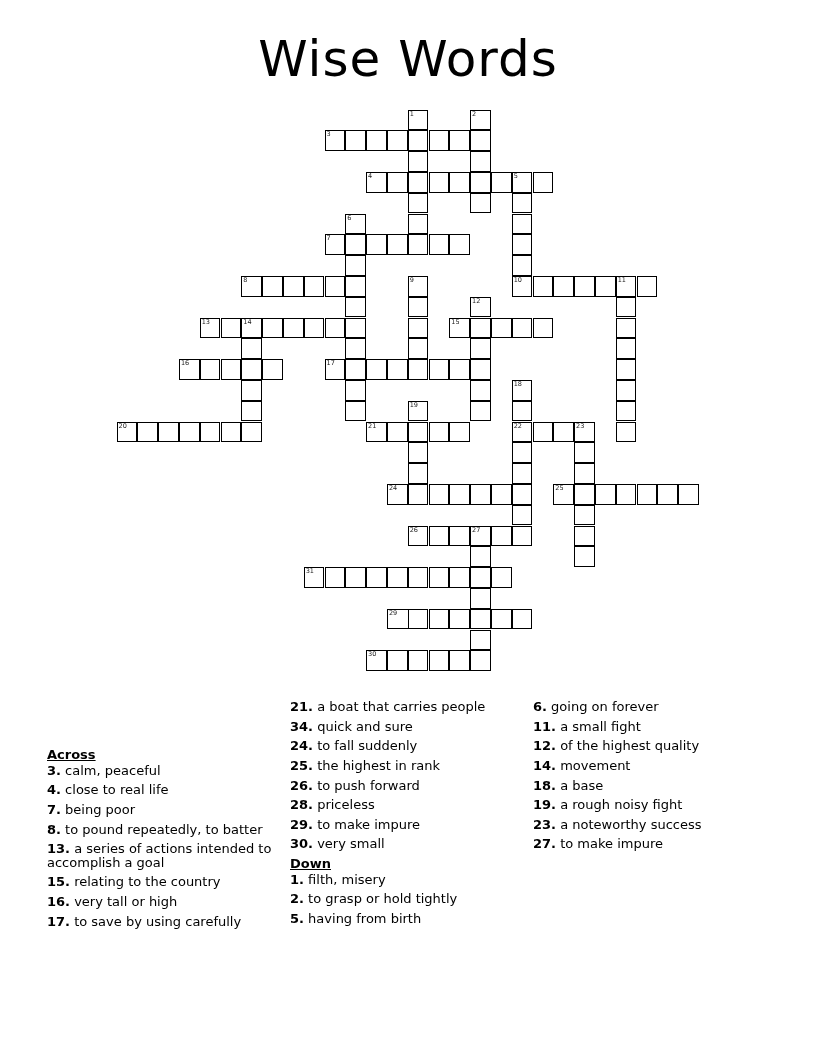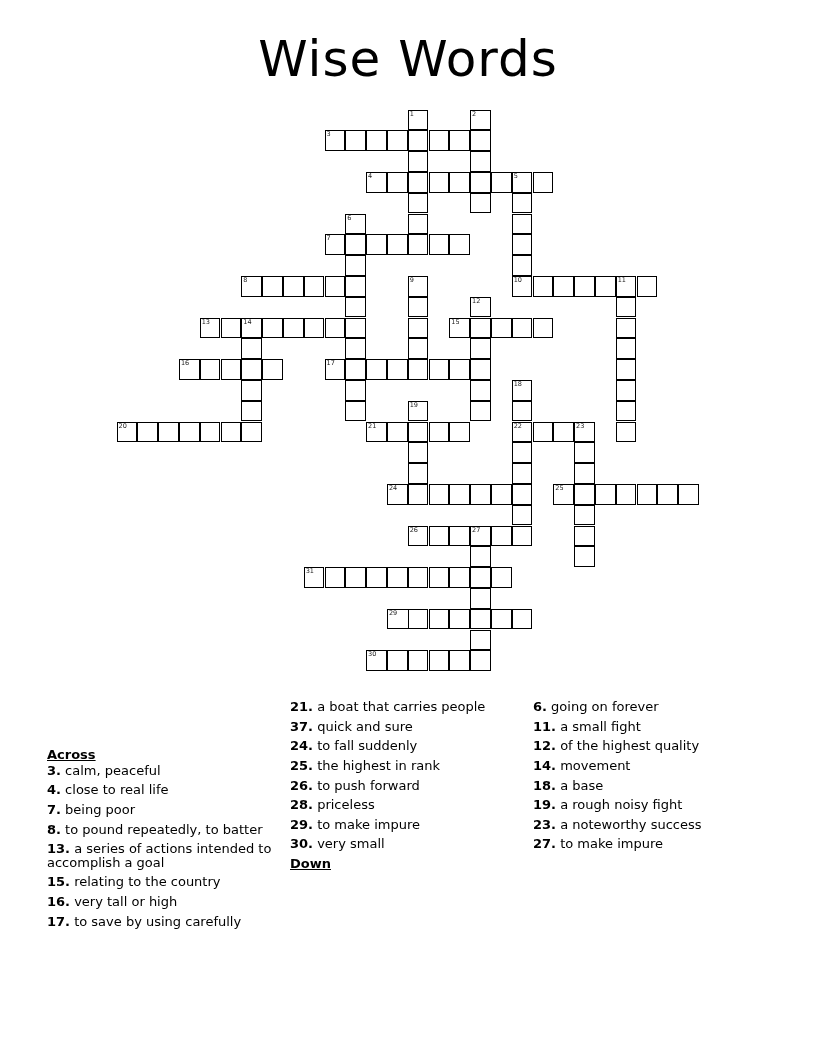--- a/index.html
+++ b/index.html
@@ -271,29 +271,34 @@
       <div class="clue"><span class="n">8.</span><span> to pound repeatedly, to batter</span></div>
       <div class="clue"><span class="n">13.</span><span> a series of actions intended to accomplish a goal</span></div>
       <div class="clue"><span class="n">15.</span><span> relating to the country</span></div>
       <div class="clue"><span class="n">16.</span><span> very tall or high</span></div>
       <div class="clue"><span class="n">17.</span><span> to save by using carefully</span></div>
     </div>
 </div>
 <div class="clues col2">
   <div id="c2a">
       <div class="clue"><span class="n">21.</span><span> a boat that carries people</span></div>
-      <div class="clue"><span class="n">37.</span><span> quick and sure</span></div>
+      <div class="clue"><span class="n">34.</span><span> quick and sure</span></div>
       <div class="clue"><span class="n">24.</span><span> to fall suddenly</span></div>
       <div class="clue"><span class="n">25.</span><span> the highest in rank</span></div>
       <div class="clue"><span class="n">26.</span><span> to push forward</span></div>
       <div class="clue"><span class="n">28.</span><span> priceless</span></div>
       <div class="clue"><span class="n">29.</span><span> to make impure</span></div>
       <div class="clue"><span class="n">30.</span><span> very small</span></div>
     </div>
   <span class="heading">Down</span>
+  <div id="c2b">
+      <div class="clue"><span class="n">1.</span><span> filth, misery</span></div>
+      <div class="clue"><span class="n">2.</span><span> to grasp or hold tightly</span></div>
+      <div class="clue"><span class="n">5.</span><span> having from birth</span></div>
+    </div>
 </div>
 <div class="clues col3">
   <div id="c3">
       <div class="clue"><span class="n">6.</span><span> going on forever</span></div>
       <div class="clue"><span class="n">11.</span><span> a small fight</span></div>
       <div class="clue"><span class="n">12.</span><span> of the highest quality</span></div>
       <div class="clue"><span class="n">14.</span><span> movement</span></div>
       <div class="clue"><span class="n">18.</span><span> a base</span></div>
       <div class="clue"><span class="n">19.</span><span> a rough noisy fight</span></div>
       <div class="clue"><span class="n">23.</span><span> a noteworthy success</span></div>

